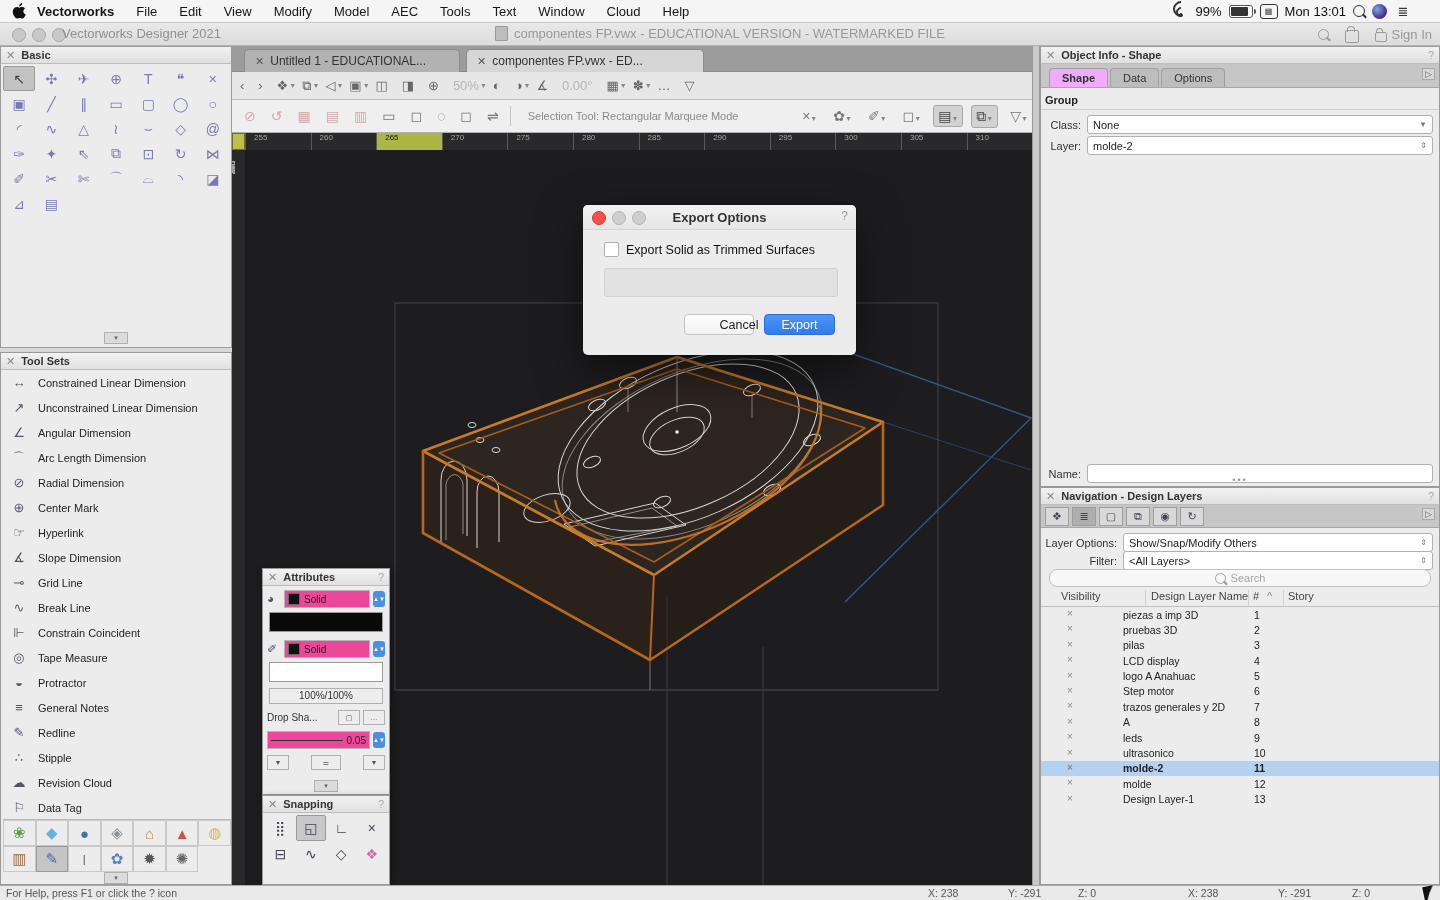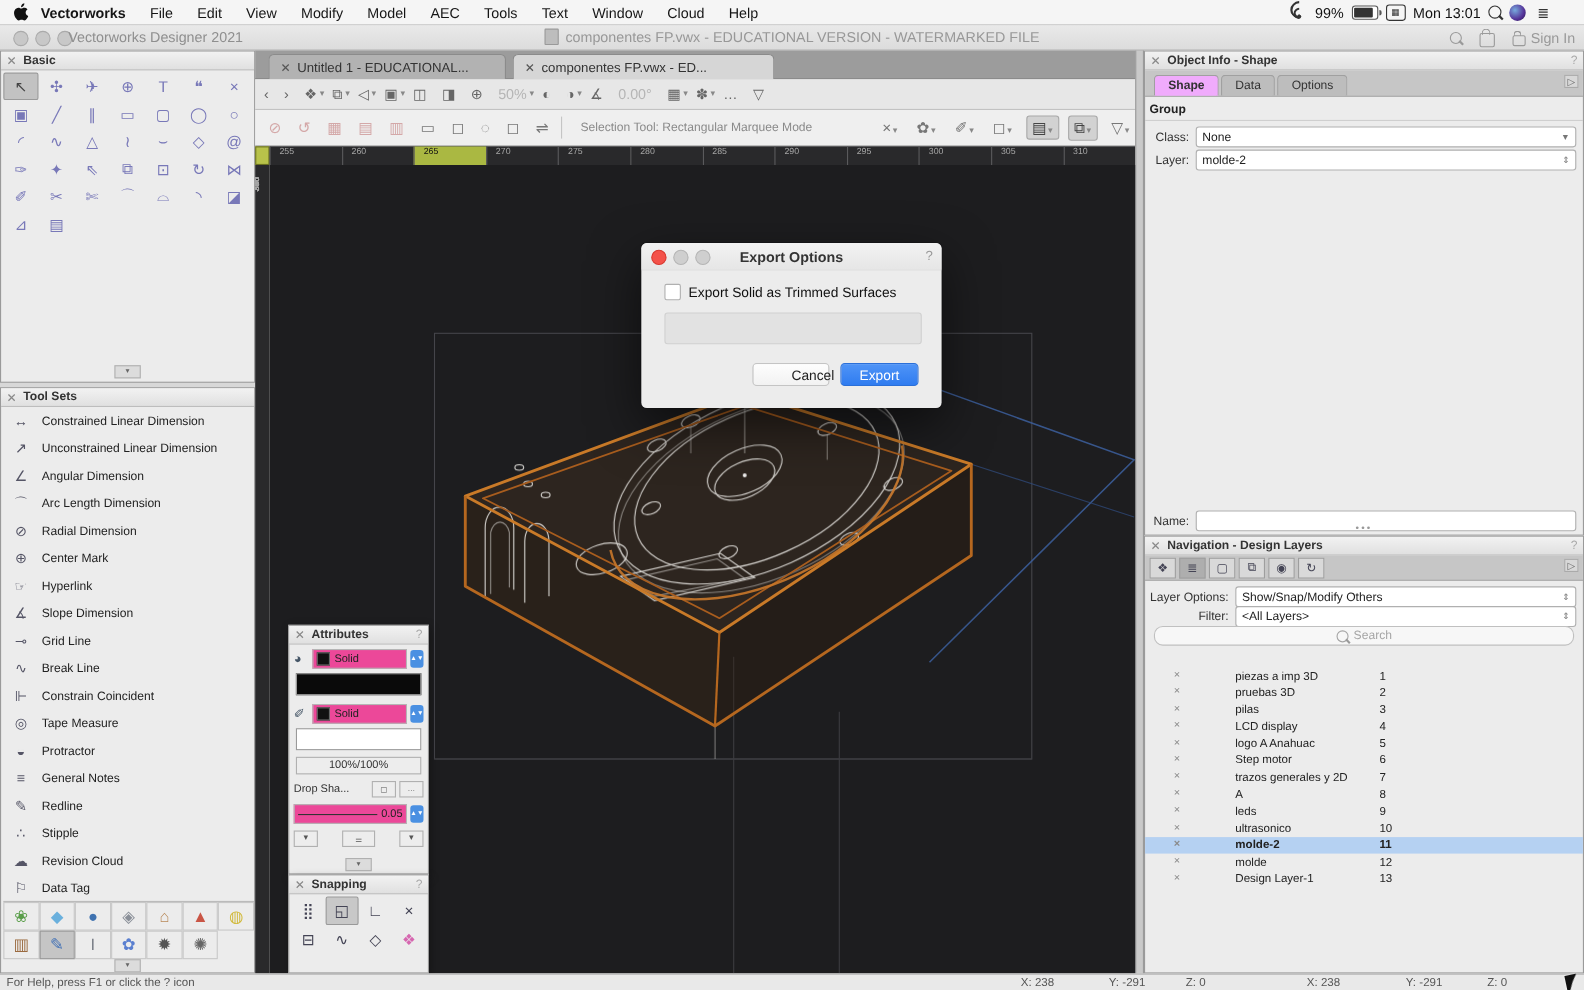--- a/index.html
+++ b/index.html
@@ -131,21 +131,21 @@
   .lay-headers{position:absolute;left:0;right:0;height:18px;border-bottom:1px solid #c0c0c0;font-size:11px;color:#444;}
   .lay-headers span{position:absolute;top:2px;}
   .colsep{position:absolute;top:0;bottom:0;width:1px;background:#d2d2d2;}
   .lay-row{height:15.4px;position:relative;font-size:10.5px;color:#222;}
   .lay-row.sel{background:#b5d1f2;font-weight:bold;}
   .lay-row .vis{position:absolute;left:22px;top:1px;width:14px;text-align:center;color:#8a8a8a;font-size:10px;}
   .lay-row .lname{position:absolute;left:82px;top:1.5px;white-space:nowrap;}
   .lay-row .lnum{position:absolute;left:213px;top:1.5px;width:18px;}
   
   #dialog{left:583px;top:205px;width:273px;height:150px;background:#ececec;border-radius:5px;
-          box-shadow:0 16px 45px rgba(0,0,0,.55),0 0 0 1px rgba(0,0,0,.15);margin-top:16px;}
+          box-shadow:0 16px 45px rgba(0,0,0,.55),0 0 0 1px rgba(0,0,0,.15);}
   #dlg-title{height:24px;border-bottom:1px solid #d4d4d4;position:relative;display:flex;align-items:center;justify-content:center;
              font-size:13px;font-weight:bold;color:#333;border-radius:5px 5px 0 0;background:linear-gradient(#f2f2f2,#e6e6e6);}
   .dlg-light{position:absolute;top:6px;width:12px;height:12px;border-radius:50%;}
   #dlg-help{position:absolute;right:8px;top:4px;color:#999;font-size:12px;font-weight:normal;}
   #dlg-check{position:absolute;left:21px;top:37px;display:flex;align-items:center;gap:7px;font-size:12.5px;color:#111;}
   .checkbox{width:13px;height:13px;background:#fff;border:1px solid #b0b0b0;border-radius:2px;}
   #dlg-field{position:absolute;left:21px;top:63px;width:232px;height:27px;background:#e2e2e2;border:1px solid #d0d0d0;border-radius:3px;}
   .dlg-btn{position:absolute;top:109px;height:21px;border-radius:4px;font-size:12.5px;display:flex;align-items:center;justify-content:center;box-sizing:border-box;}
   #btn-cancel{left:101px;width:70px;background:linear-gradient(#fdfdfd,#f2f2f2);border:1px solid #c4c4c4;color:#222;padding-left:40px;}
   #btn-export{left:181px;width:71px;background:linear-gradient(#4f94f7,#2f7cf0);color:#fff;border:1px solid #2a6fd8;}
@@ -887,20 +887,30 @@
       <label style="width:72px;">Filter:</label>
       <span class="combo">
         <span class="val">&lt;All Layers&gt;</span>
         <span class="arrow">⇕</span>
       </span>
     </div>
     <div class="searchbox" style="top:81px;">
       <span class="i-mag" style="border-color:#a5a5a5;"></span>
       <span>Search</span>
     </div>
+    <div class="lay-headers" style="top:100px;">
+      <span style="left:20px;">Visibility</span>
+      <span style="left:110px;">Design Layer Name</span>
+      <span style="left:212px;">#</span>
+      <span style="left:226px;color:#888;">^</span>
+      <span style="left:247px;">Story</span>
+      <span class="colsep" style="left:104px;"></span>
+      <span class="colsep" style="left:207px;"></span>
+      <span class="colsep" style="left:242px;"></span>
+    </div>
     <div style="position:absolute;left:0;right:0;top:119px;">
 
         <div class="lay-row">
           <span class="vis">
             <span class="xmark">×</span>
             
           </span>
 
           <span class="lname">piezas a imp 3D</span>
           <span class="lnum">1</span>

